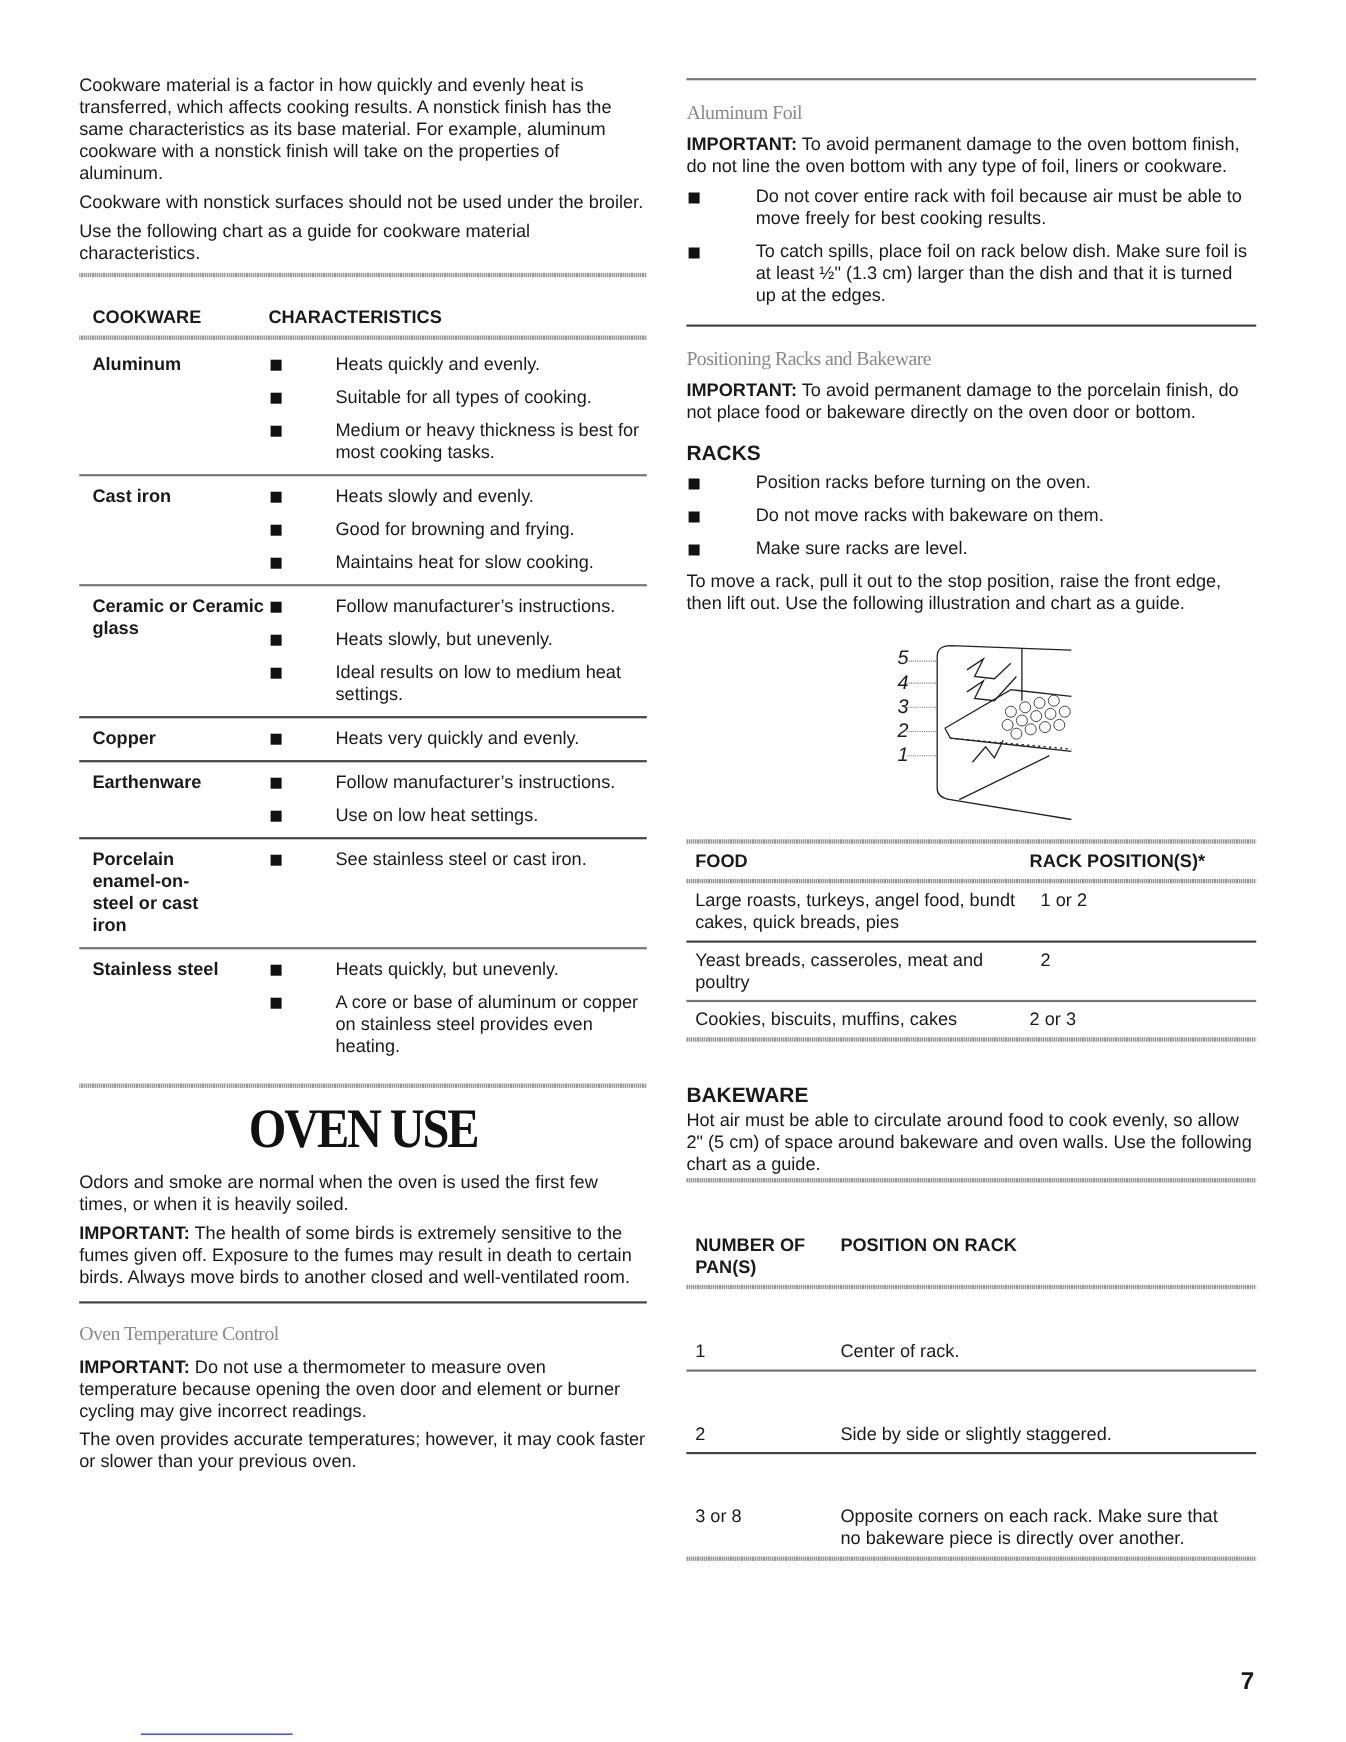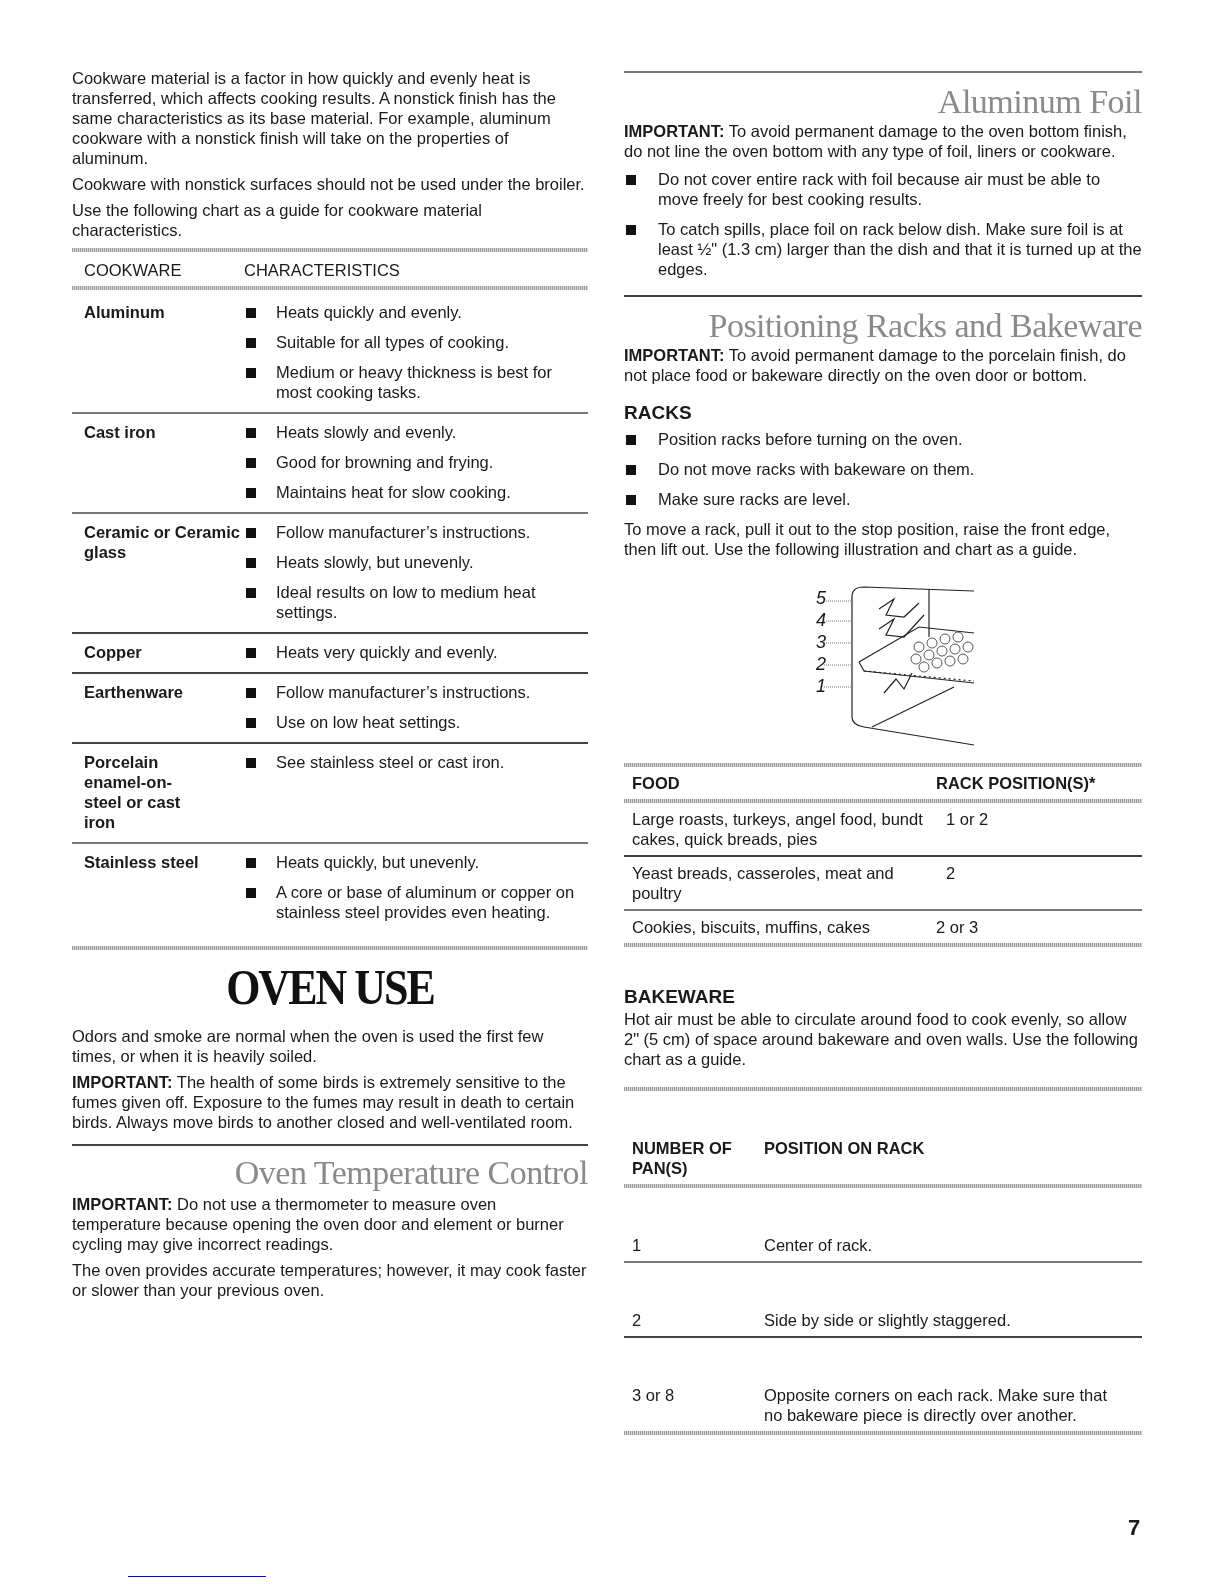--- a/index.html
+++ b/index.html
@@ -7,30 +7,30 @@
          font-family: "Liberation Sans", sans-serif; color: #1a1a1a; font-size: 16.5px; line-height: 20px; }
   .col { position: absolute; top: 0; }
   .left { left: 72px; width: 516px; }
   .right { left: 624px; width: 518px; }
   p { margin: 0 0 6px 0; }
   b { font-weight: bold; }
   .dotrule { height: 4px; background: repeating-linear-gradient(90deg,#9a9a9a 0 1px,#d8d8d8 1px 2px); }
   .solidrule { height: 2px; background: #444; }
   .grayrule { height: 2px; background: #777; }
   
-  .ctab .hdr { display: flex; padding: 8px 0 6px 12px; font-weight: normal; }
+  .ctab .hdr { display: flex; padding: 8px 0 6px 12px; font-weight: bold; margin-top: 19px; }
   .ctab .hdr .c1 { width: 160px; }
   .ctab .row { display: flex; padding: 8px 0 6px 12px; }
   .ctab .row .mat { width: 128px; font-weight: bold; }
   .ctab .row .chars { flex: 1; }
-  .bul { display: flex; margin-bottom: 10px; }
+  .bul { display: flex; margin-bottom: 10px; gap: 29px; }
   .bul:last-child { margin-bottom: 4px; }
   .bul .sq { width: 10px; height: 10px; background: #111; margin: 6px 20px 0 2px; flex: none; }
   .bul .sq.r { margin-right: 22px; }
-  .heading-serif { font-family: "Liberation Serif", serif; text-align: right; color: #8a8a8a; font-size: 34px; line-height: 30px; letter-spacing: -0.5px; }
+  .heading-serif { font-family: "Liberation Serif", serif; text-align: left; color: #8a8a8a; font-size: 18px; line-height: 30px; letter-spacing: -0.5px; }
   .bigtitle { font-family: "Liberation Serif", serif; font-weight: bold; text-align: center; font-size: 44px; line-height: 48px; letter-spacing: -2px; color: #111; transform: scaleY(1.15); }
   .subhead { font-weight: bold; font-size: 19px; margin: 18px 0 6px 0; }
   .ftab .hdr, .ftab .row { display: flex; padding: 6px 0 6px 8px; }
   .ftab .hdr { font-weight: bold; }
   .ftab .c1 { width: 304px; }
   .btab .hdr, .btab .row { display: flex; padding: 6px 0 6px 8px; margin-top: 41px; }
   .btab .hdr { font-weight: bold; }
   .btab .c1 { width: 132px; }
   .pageno { position: absolute; left: 1128px; top: 1518px; font-family: "Liberation Sans", sans-serif; font-weight: bold; font-size: 22px; }
   .bluelink { position: absolute; left: 128px; top: 1576px; width: 138px; height: 1px; background: #0000ff; }
@@ -278,21 +278,21 @@
     </div>
     <div class="grayrule"></div>
     <div class="row">
       <span class="c1">Cookies, biscuits, muffins, cakes</span>
       <span>2 or 3</span>
     </div>
     <div class="dotrule"></div>
   </div>
 
   <div class="subhead" style="margin-top:40px;margin-bottom:2px">BAKEWARE</div>
-  <p style="margin-bottom:18px">Hot air must be able to circulate around food to cook evenly, so allow 2" (5 cm) of space around bakeware and oven walls. Use the following chart as a guide.</p>
+  <p style="margin-bottom:2px">Hot air must be able to circulate around food to cook evenly, so allow 2" (5 cm) of space around bakeware and oven walls. Use the following chart as a guide.</p>
 
   <div class="btab">
     <div class="dotrule"></div>
     <div class="hdr">
       <span class="c1" style="width:120px;margin-right:12px">NUMBER OF PAN(S)</span>
       <span>POSITION ON RACK</span>
     </div>
     <div class="dotrule"></div>
     <div class="row">
       <span class="c1">1</span>

